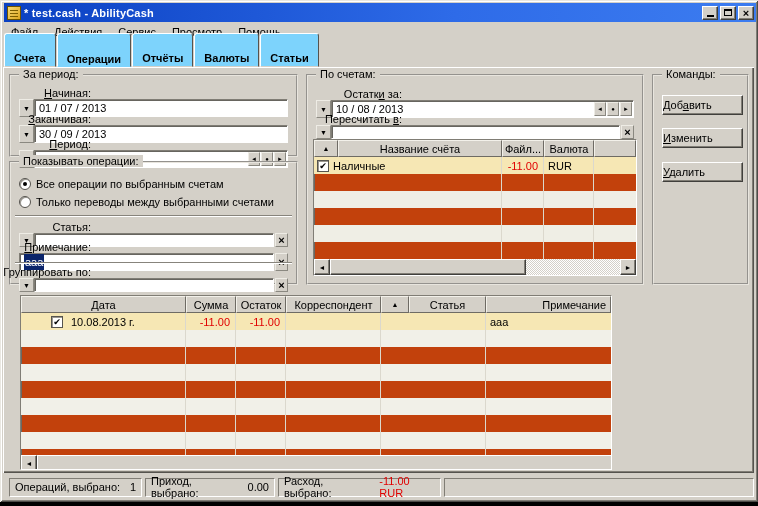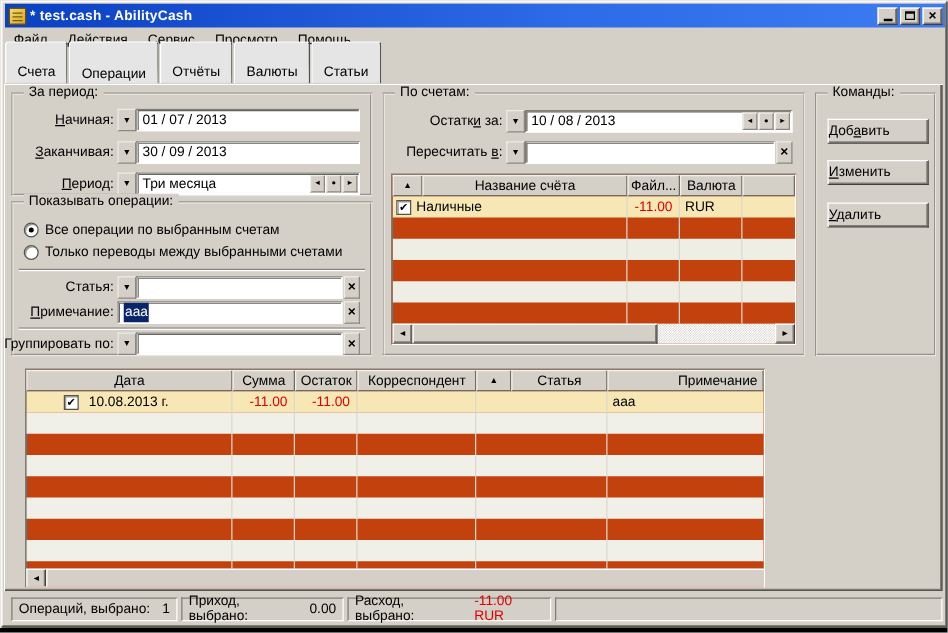--- a/index.html
+++ b/index.html
@@ -26,33 +26,33 @@
   .glyph-min { width:7px; height:2px; background:#000; align-self:flex-end; margin:0 0 2px 0; }
   .glyph-max { width:8px; height:7px; border:1px solid #000; border-top-width:2px; }
   .glyph-close { font-size:11px; font-weight:bold; line-height:10px; }
 
   
   .menubar { position:absolute; left:3px; top:22px; width:752px; height:20px; display:flex; align-items:center; padding-left:0; }
   .menu-item { padding:2px 8px; }
 
   
   .tabstrip { position:absolute; left:4px; top:46px; width:748px; height:21px; display:flex; align-items:flex-end; }
-  .tab { height:17px; line-height:16px; padding:16px 9px; background:#e5e5e5; margin-right:1px;
-         border:1px solid; border-color:#fff #55534e #d4d0c8 #fff; border-radius:3px 3px 0 0; position:relative; z-index:1; }
+  .tab { height:17px; line-height:16px; padding:16px 9px; background:#7dd3fc; margin-right:1px;
+         border:1px solid; border-color:#fff #55534e #d4d0c8 #fff; border-radius:3px 3px 0 0; position:relative; z-index:1;font-weight:bold; }
   .tab.active { height:21px; line-height:19px; z-index:3; border-bottom-color:transparent; }
 
   
   .tabpage { position:absolute; left:3px; top:67px; width:751px; height:406px; background:#d4d0c8;
              box-shadow: inset 1px 1px 0 #fff, inset -1px -1px 0 #55534e, inset -2px -2px 0 #807d75; z-index:0; }
 
   
   .groupbox { position:absolute; border:2px groove #e8e5de; }
   .groupbox > .legend { position:absolute; top:-8px; left:8px; background:#d4d0c8; padding:0 4px; }
 
-  .frow { position:absolute; left:8px; right:8px; height:18px; display:flex; align-items:stretch; }
+  .frow { position:absolute; left:8px; right:8px; height:18px; display:flex; align-items:stretch;flex-direction:column; }
   .flabel { display:flex; justify-content:flex-end; align-items:center; white-space:nowrap; margin-right:3px; }
   .flabel-l { width:72px; } .flabel-w { width:86px; }
   .field { flex:1; display:flex; }
   .dd { width:15px; background:#d4d0c8; display:flex; align-items:center; justify-content:center;
         font-size:7px; border:1px solid; border-color:#eeece5 #8a8880 #8a8880 #eeece5; }
   .box { flex:1; background:#fff; border:1px solid; border-color:#807d75 #fff #fff #807d75;
          box-shadow: inset 1px 1px 0 #403f3c10, inset 1px 1px 0 #6a6862; line-height:16px; padding-left:4px;
          display:flex; align-items:center; overflow:hidden; }
   .box .val { flex:1; white-space:nowrap; }
   .spinners { display:flex; align-items:center; gap:1px; padding-right:1px; }

